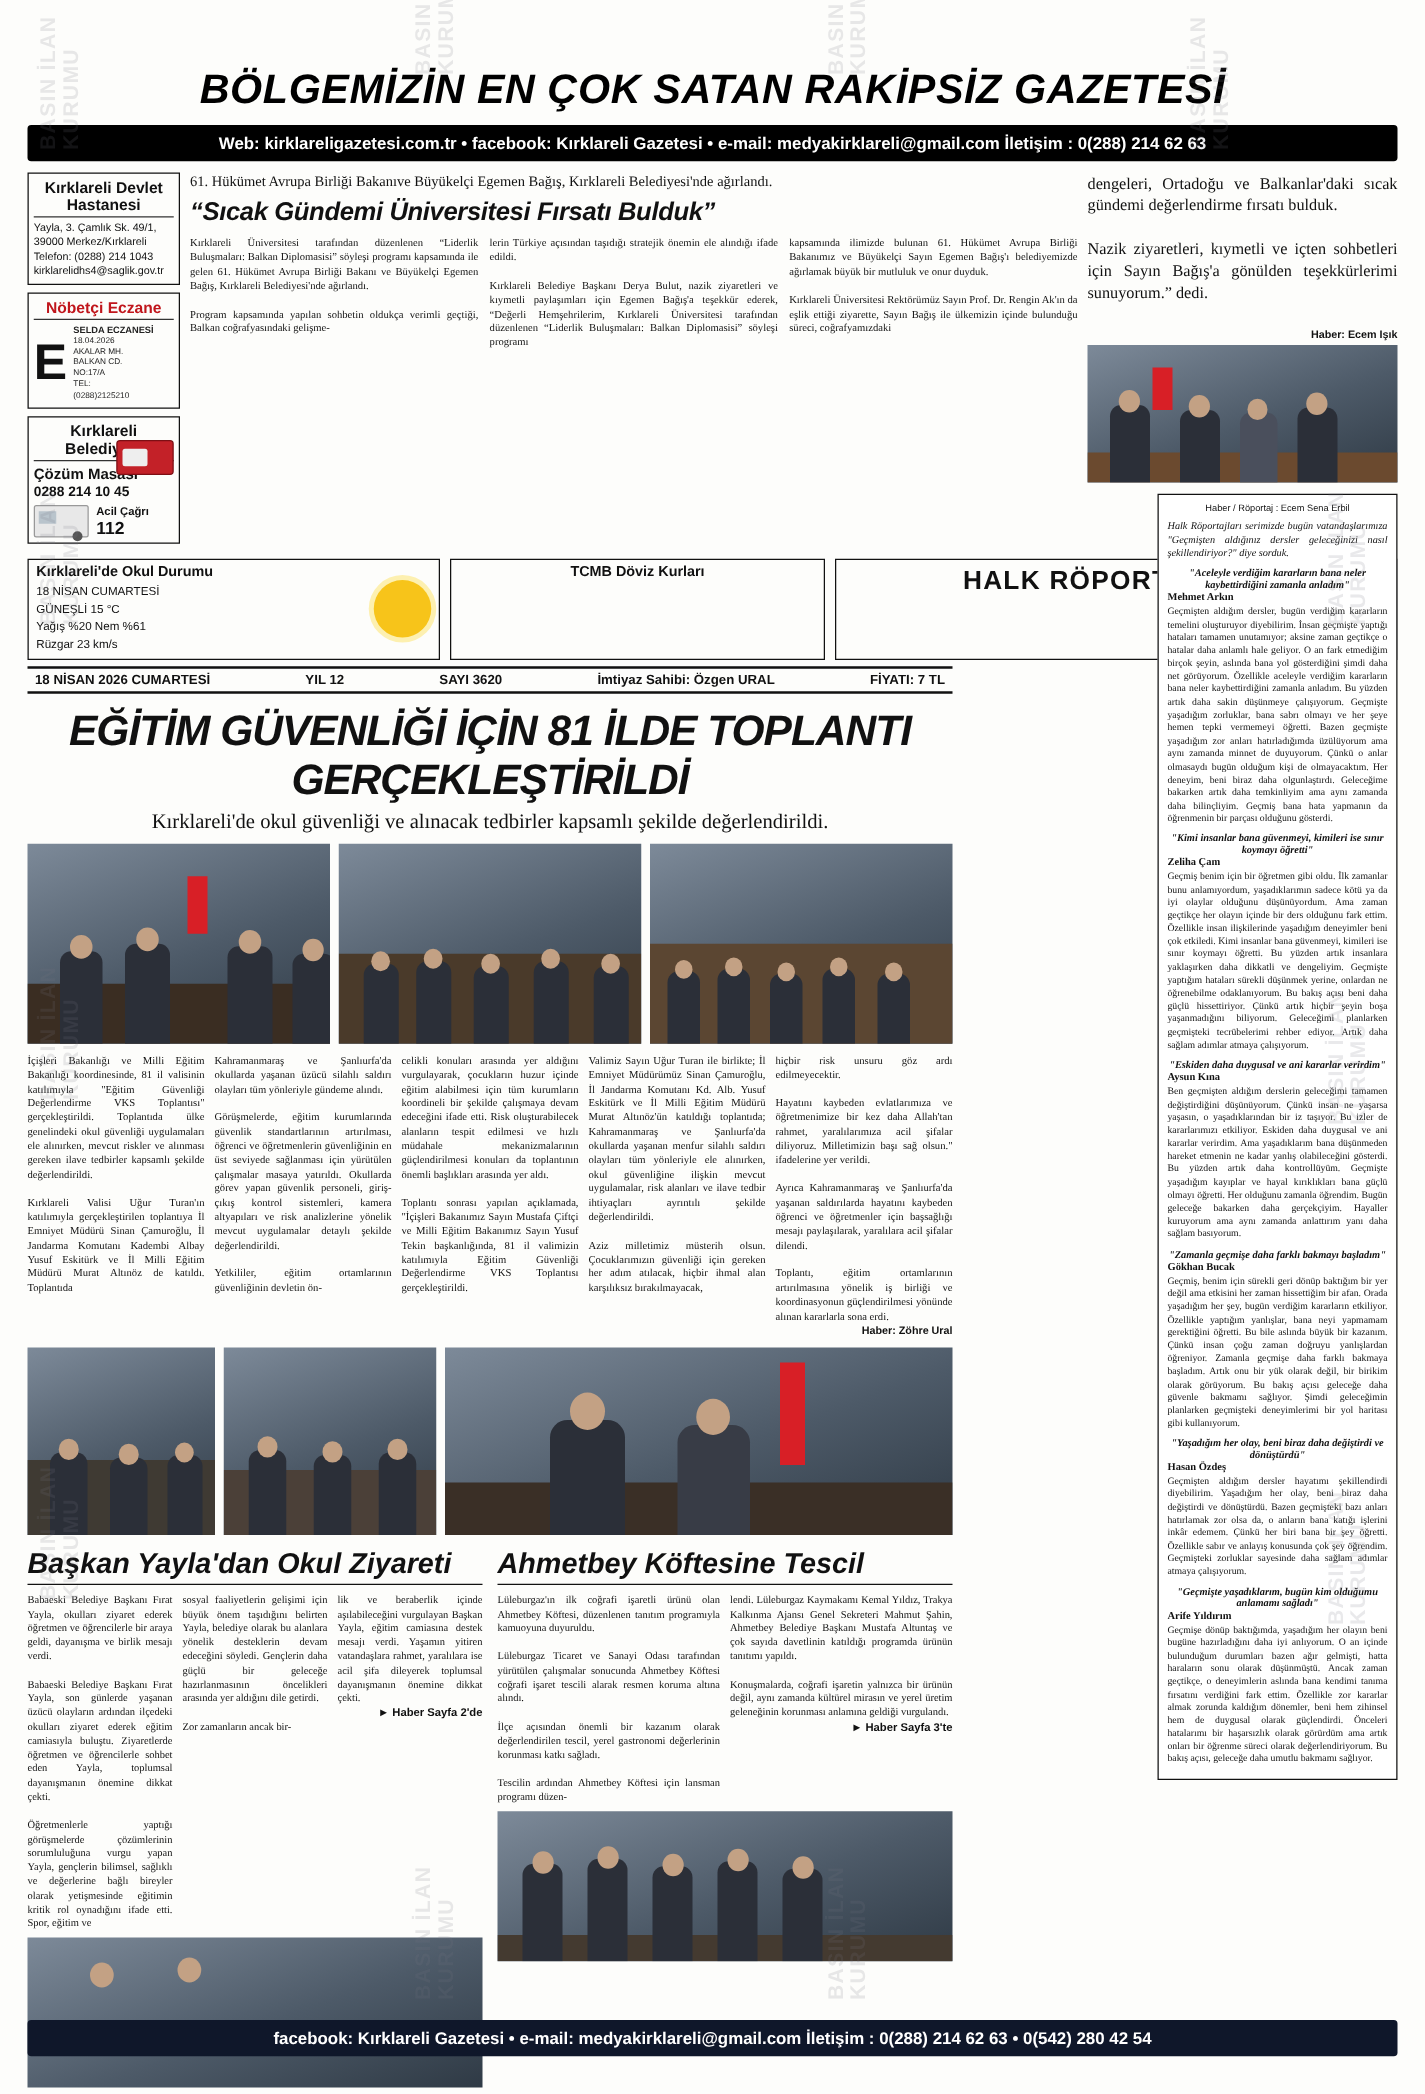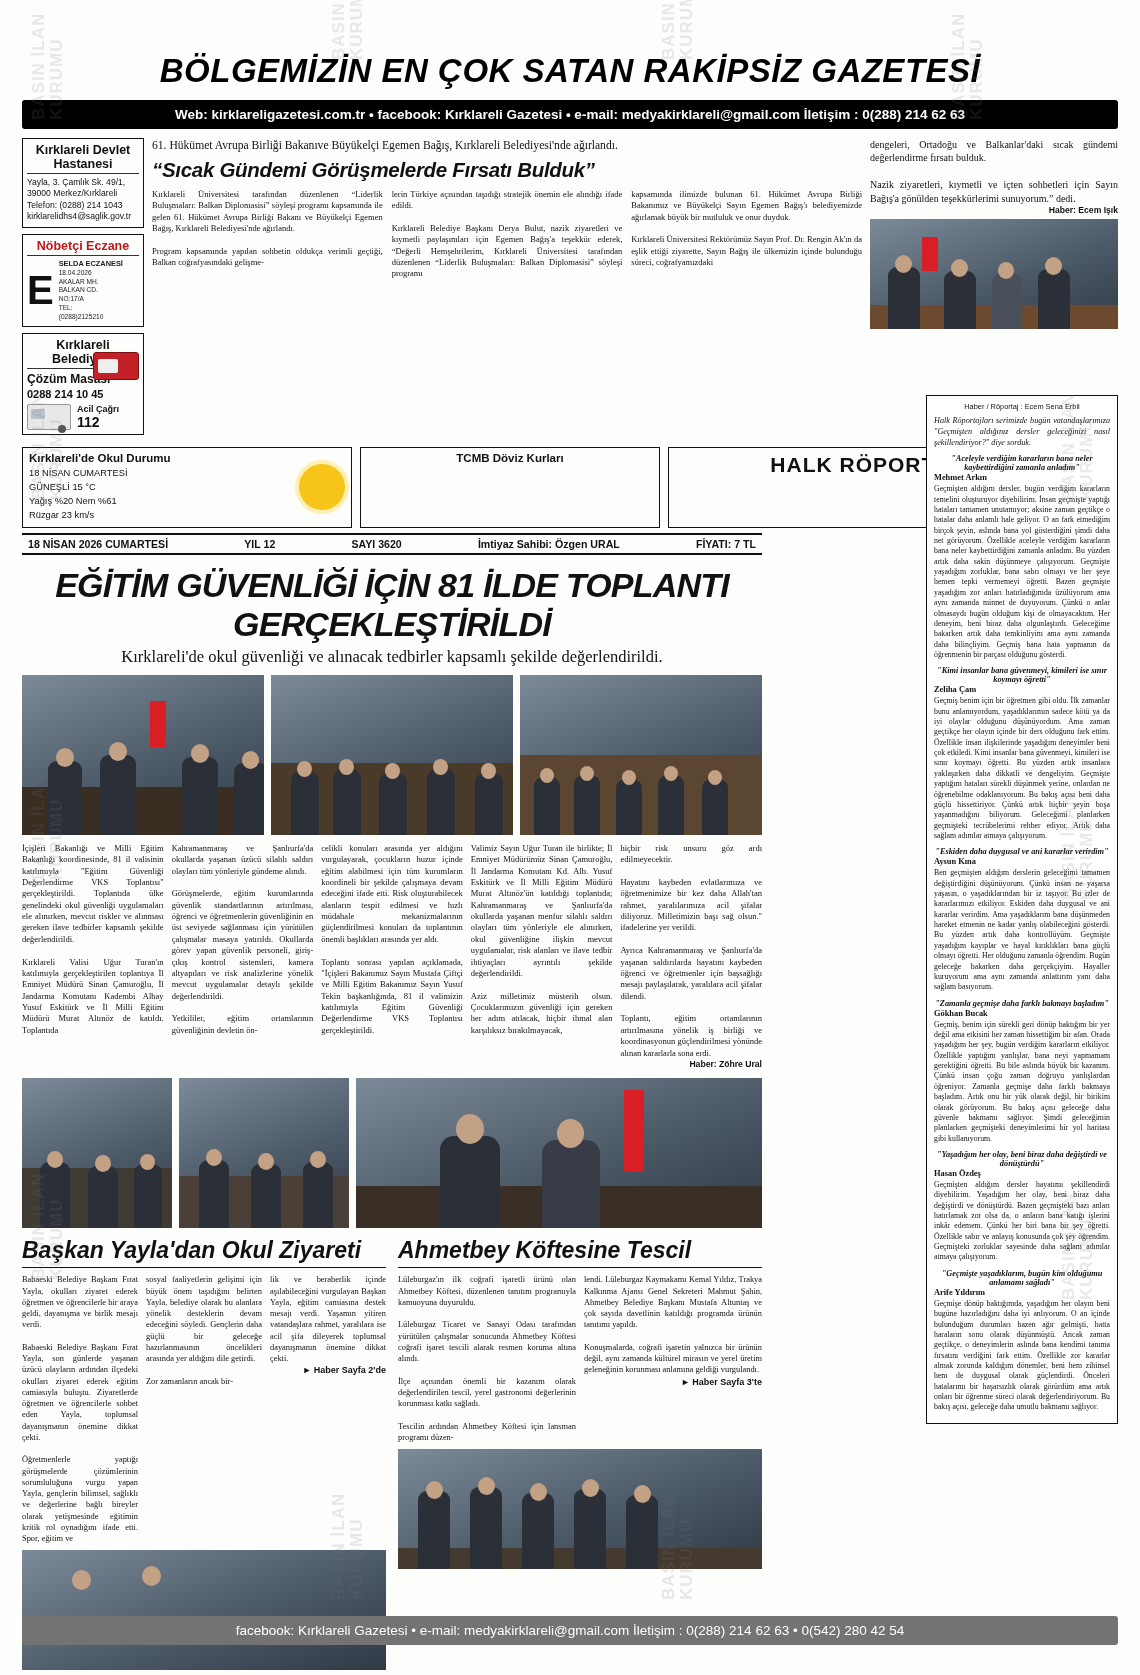--- a/index.html
+++ b/index.html
@@ -156,22 +156,22 @@
     border:1.5px solid #111; padding:6px 7px; background:#fff; z-index:3;
   }
   .rail .meta { font-size:7.4px; text-align:center; font-family:"Liberation Sans",sans-serif; margin-bottom:4px; }
   .rail .intro { font-size:8.2px; font-style:italic; line-height:1.35; text-align:justify; margin-bottom:6px; }
   .rail .q { font-size:8.3px; font-weight:800; font-style:italic; text-align:center; margin:6px 0 1px; }
   .rail .who { font-size:8.4px; font-weight:800; margin-bottom:2px; }
   .rail .bd { font-size:7.8px; line-height:1.33; text-align:justify; margin:0 0 4px; }
 
   .footerbar {
     position:absolute; left:22px; right:22px; bottom:30px;
-    background:#737373; color:#fff; text-align:center; border-radius:3px;
-    font-family:"Liberation Sans",sans-serif; font-weight:400; font-size:13.5px; padding:7px 4px;
+    background:#0f172a; color:#fff; text-align:center; border-radius:3px;
+    font-family:"Liberation Sans",sans-serif; font-weight:700; font-size:13.5px; padding:7px 4px;
   }
 </style>
 </head>
 <body>
 
 <div class="page">
 
   <div class="wm" style="left:30px; top:120px;">BASIN İLAN
 KURUMU</div>
   <div class="wm" style="left:30px; top:500px;">BASIN İLAN
@@ -234,36 +234,36 @@
           <div>
             <div class="lbl">Acil Çağrı</div>
             <div class="num">112</div>
           </div>
         </div>
       </div>
     </div>
 
     <div class="col-mid">
       <div class="lead-kicker">61. Hükümet Avrupa Birliği Bakanıve Büyükelçi Egemen Bağış, Kırklareli Belediyesi'nde ağırlandı.</div>
-      <div class="lead-title">“Sıcak Gündemi Görüşmelerde Fırsatı Bulduk”</div>
+      <div class="lead-title">“Sıcak Gündemi Üniversitesi Fırsatı Bulduk”</div>
       <div class="lead-cols">
         <div class="c" style="white-space:pre-line">Kırklareli Üniversitesi tarafından düzenlenen “Liderlik Buluşmaları: Balkan Diplomasisi” söyleşi programı kapsamında ile gelen 61. Hükümet Avrupa Birliği Bakanı ve Büyükelçi Egemen Bağış, Kırklareli Belediyesi'nde ağırlandı.
 
 Program kapsamında yapılan sohbetin oldukça verimli geçtiği, Balkan coğrafyasındaki gelişme-</div>
         <div class="c" style="white-space:pre-line">lerin Türkiye açısından taşıdığı stratejik önemin ele alındığı ifade edildi.
 
 Kırklareli Belediye Başkanı Derya Bulut, nazik ziyaretleri ve kıymetli paylaşımları için Egemen Bağış'a teşekkür ederek, “Değerli Hemşehrilerim, Kırklareli Üniversitesi tarafından düzenlenen “Liderlik Buluşmaları: Balkan Diplomasisi” söyleşi programı</div>
         <div class="c" style="white-space:pre-line">kapsamında ilimizde bulunan 61. Hükümet Avrupa Birliği Bakanımız ve Büyükelçi Sayın Egemen Bağış'ı belediyemizde ağırlamak büyük bir mutluluk ve onur duyduk.
 
 Kırklareli Üniversitesi Rektörümüz Sayın Prof. Dr. Rengin Ak'ın da eşlik ettiği ziyarette, Sayın Bağış ile ülkemizin içinde bulunduğu süreci, coğrafyamızdaki</div>
       </div>
     </div>
 
     <div class="col-right">
-      <div style="font-size:10px;line-height:1.34;text-align:justify;white-space:pre-line;margin-bottom:0;">dengeleri, Ortadoğu ve Balkanlar'daki sıcak gündemi değerlendirme fırsatı bulduk.
+      <div style="font-size:13px;line-height:1.34;text-align:justify;white-space:pre-line;margin-bottom:20px;">dengeleri, Ortadoğu ve Balkanlar'daki sıcak gündemi değerlendirme fırsatı bulduk.
 
 Nazik ziyaretleri, kıymetli ve içten sohbetleri için Sayın Bağış'a gönülden teşekkürlerimi sunuyorum.” dedi.</div>
       <div class="byline">Haber: Ecem Işık</div>
       <div class="photo" style="height:110px;margin-top:4px;">
         <div class="flag" style="left:52px;top:18px;"></div>
         <div class="tbl"></div>
         <div class="fig" style="left:18px;width:32px;height:62px;"></div>
           <div class="head" style="left:25px;bottom:56px;width:17px;height:18px;"></div>
         <div class="fig" style="left:74px;width:32px;height:58px;"></div>
           <div class="head" style="left:81px;bottom:52px;width:17px;height:18px;"></div>

